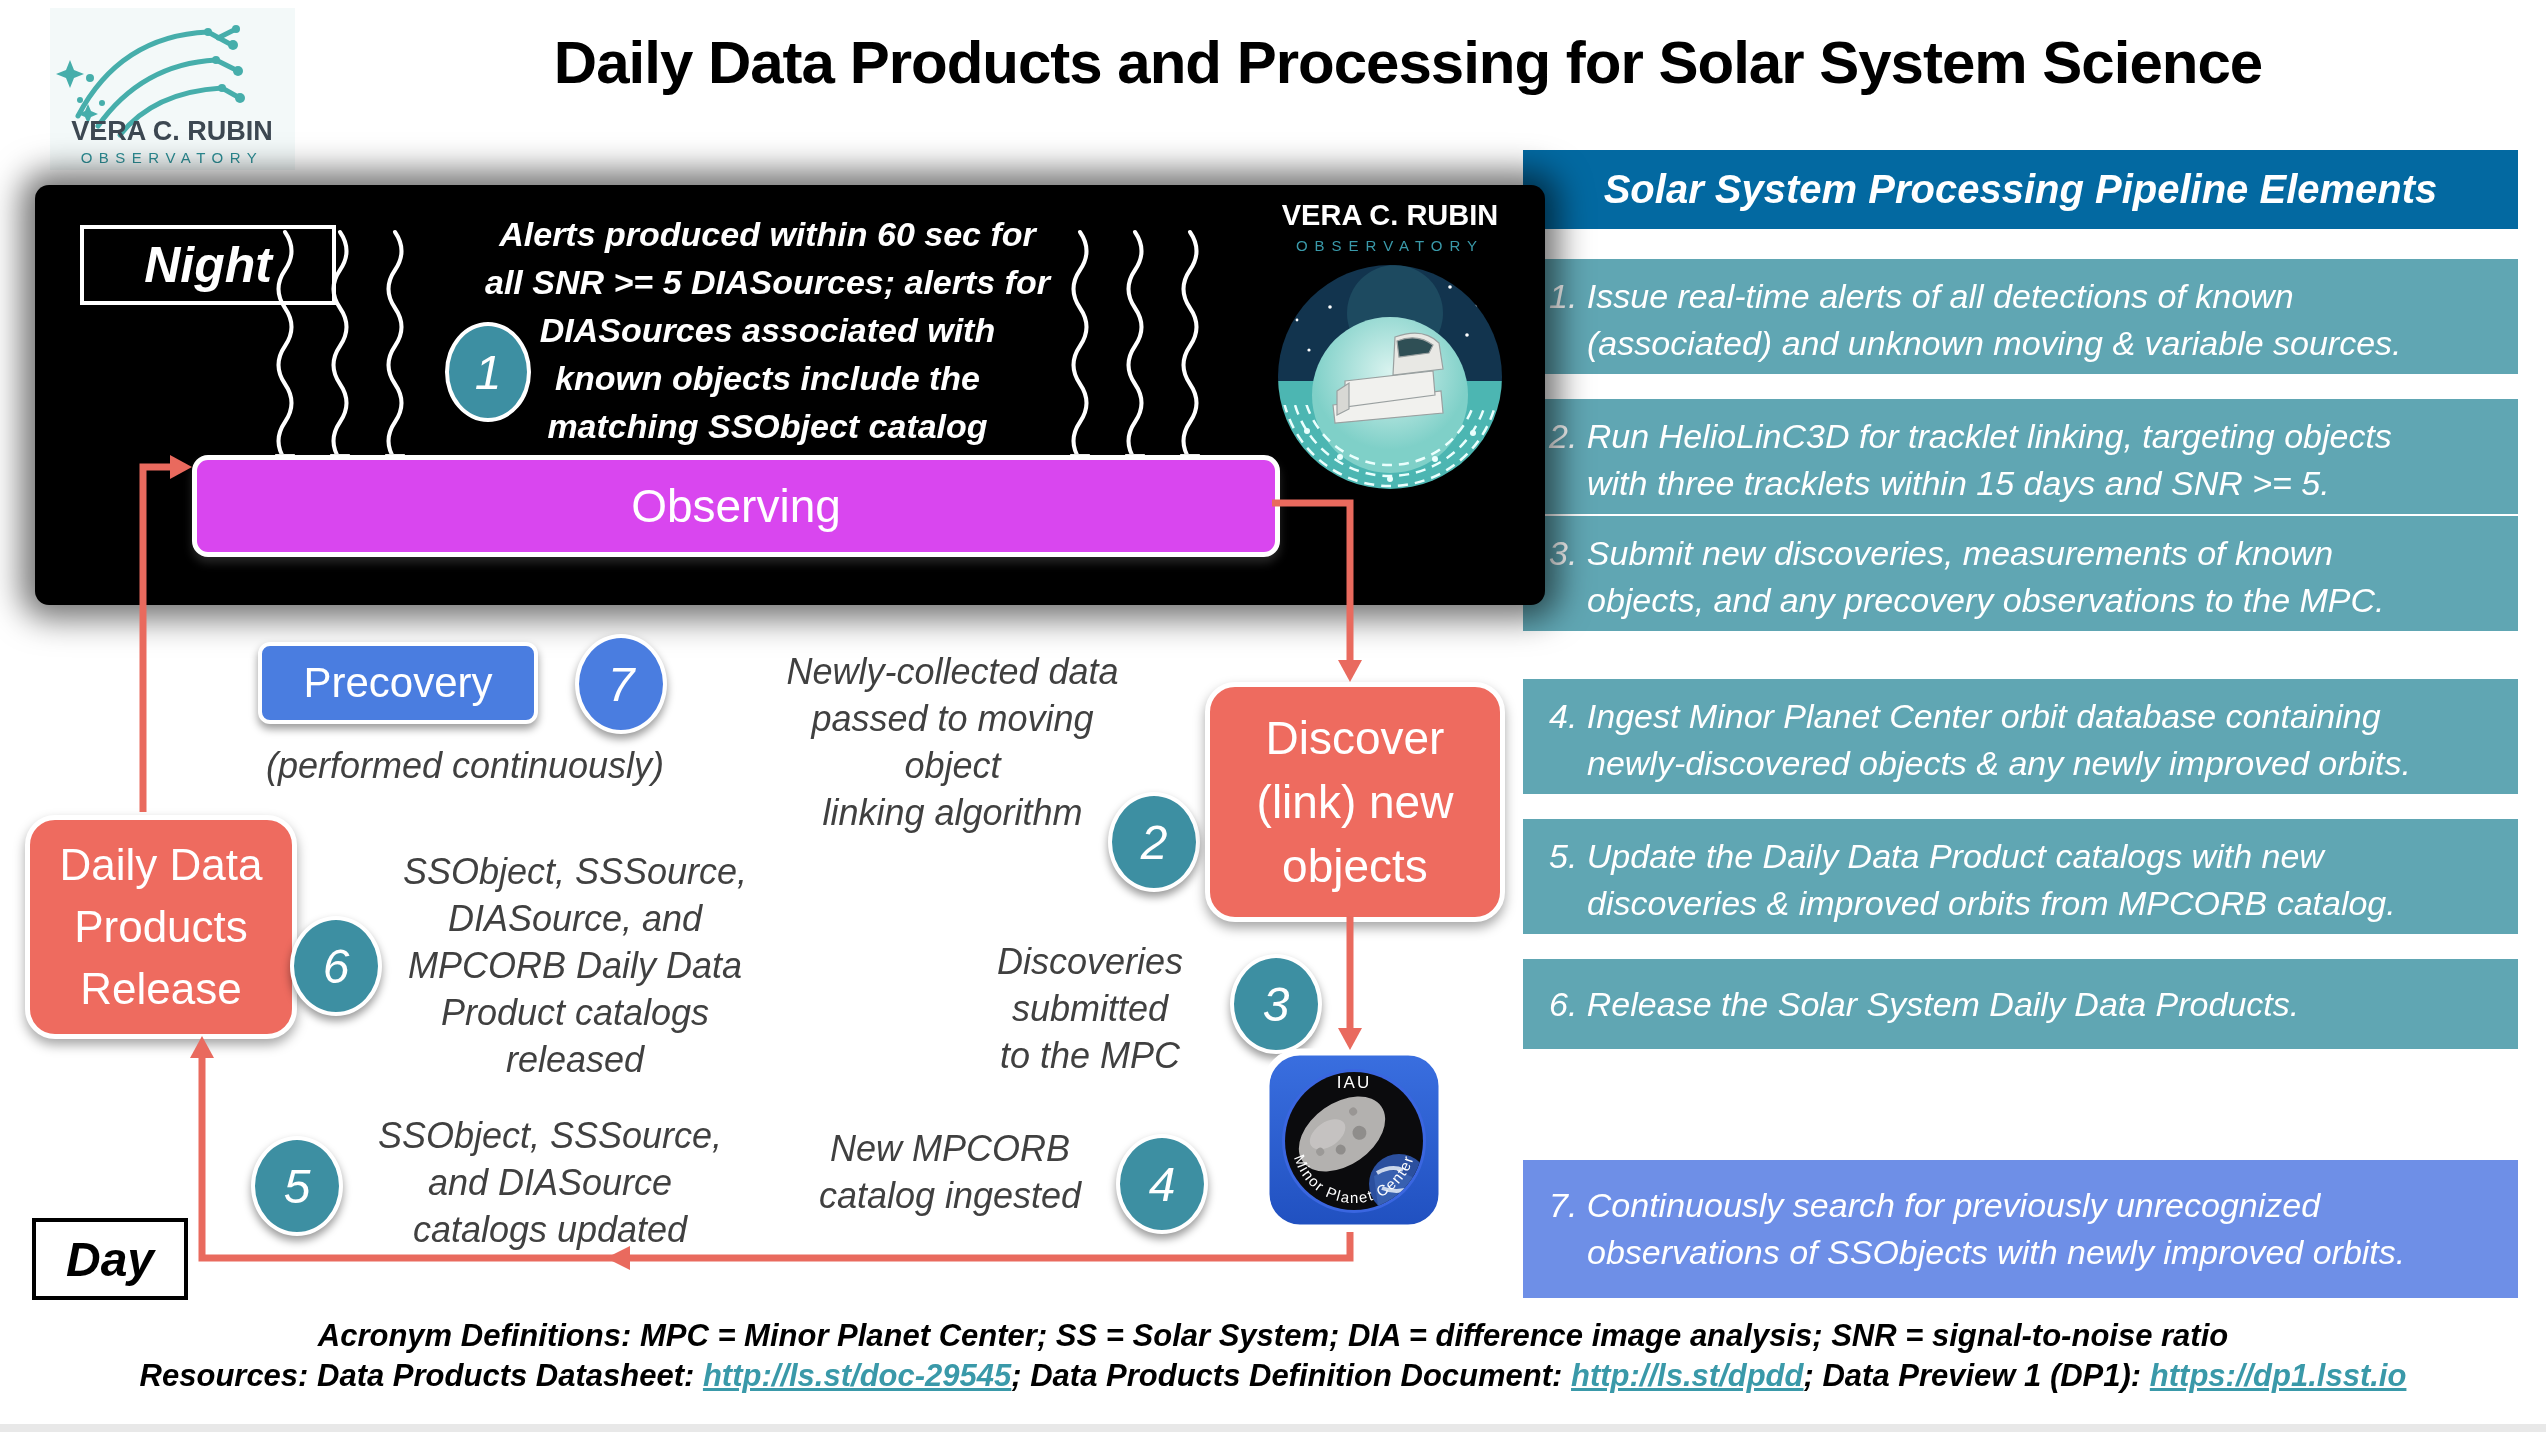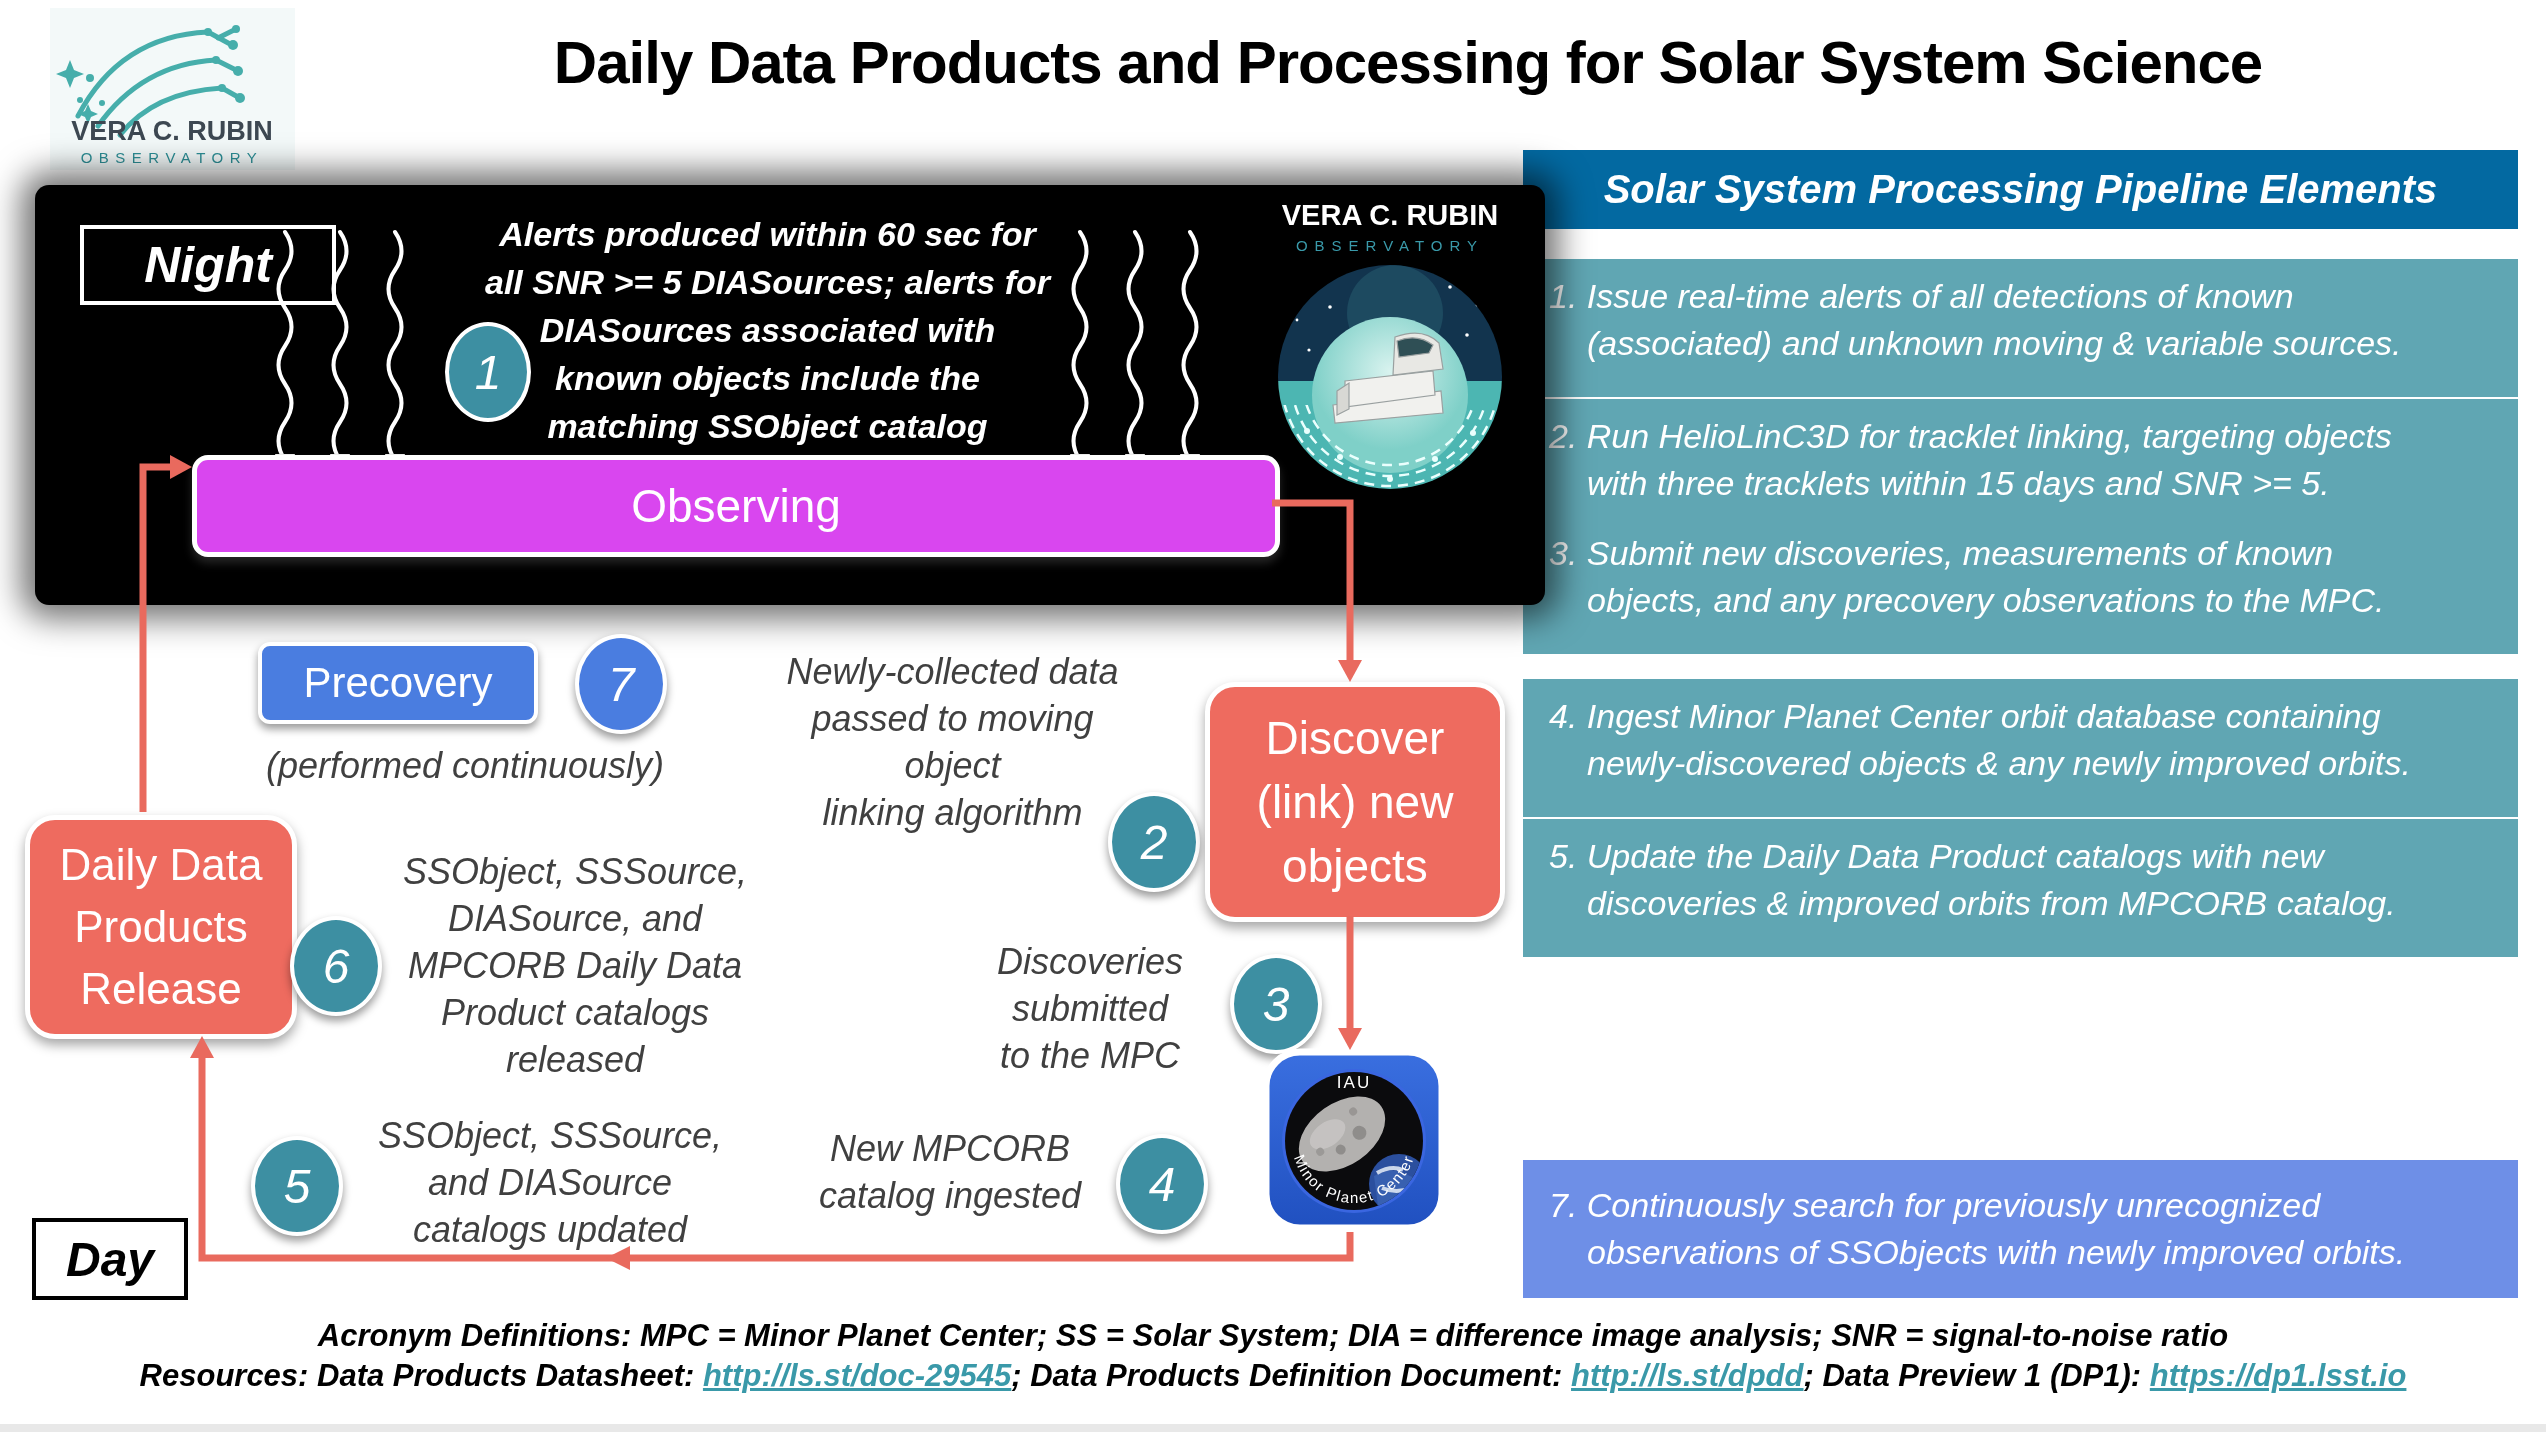--- a/index.html
+++ b/index.html
@@ -47,21 +47,21 @@
              display:flex;align-items:center;justify-content:center;
              font-style:italic;font-weight:700;font-size:48px;color:#000;z-index:2;}
   .mpc-logo{left:1262px;top:1048px;width:184px;height:184px;z-index:2;}
 
   
   .panel-box{left:1523px;width:995px;color:#fff;font-style:italic;}
   .panel-header{top:150px;height:79px;background:#0369a1;display:flex;align-items:center;justify-content:center;
                 font-weight:700;font-size:40px;}
   .panel-item{background:#60a6b3;font-size:34px;line-height:47px;white-space:pre-line;
               padding:14px 18px 0 64px;text-indent:-38px;box-sizing:border-box;}
-  .pi-h{height:138px;}
+  .pi-h{height:115px;}
   .panel-item7{top:1147px;height:138px;background:#6e8fe7;padding-top:22px;margin-top:13px;}
 
   
   .footer-line{left:0;width:2546px;text-align:center;font-style:italic;font-weight:700;font-size:31px;color:#000;}
   .link{color:#3a99a9;text-decoration:underline;cursor:pointer;}
   .bottom-strip{left:0;top:1424px;width:2546px;height:8px;background:#e8e8e8;}
 
   svg{display:block;}
   .connectors{left:0;top:0;z-index:3;pointer-events:none;}
 </style>
@@ -300,20 +300,21 @@
   <div class="abs panel-box panel-item pi-h" style="top:259px;">1. Issue real-time alerts of all detections of known
 (associated) and unknown moving &amp; variable sources.</div>
   <div class="abs panel-box panel-item pi-h" style="top:399px;">2. Run HelioLinC3D for tracklet linking, targeting objects
 with three tracklets within 15 days and SNR &gt;= 5.</div>
   <div class="abs panel-box panel-item pi-h" style="top:516px;">3. Submit new discoveries, measurements of known
 objects, and any precovery observations to the MPC.</div>
   <div class="abs panel-box panel-item pi-h" style="top:679px;">4. Ingest Minor Planet Center orbit database containing
 newly-discovered objects &amp; any newly improved orbits.</div>
   <div class="abs panel-box panel-item pi-h" style="top:819px;">5. Update the Daily Data Product catalogs with new
 discoveries &amp; improved orbits from MPCORB catalog.</div>
+  <div class="abs panel-box panel-item" style="top:959px;height:90px;padding-top:22px;">6. Release the Solar System Daily Data Products.</div>
   <div class="abs panel-box panel-item panel-item7">7. Continuously search for previously unrecognized
 observations of SSObjects with newly improved orbits.</div>
 
   <div class="abs footer-line" style="top:1318px;">Acronym Definitions: MPC = Minor Planet Center; SS = Solar System; DIA = difference image analysis; SNR = signal-to-noise ratio</div>
   <div class="abs footer-line" style="top:1358px;">
     <span>Resources: Data Products Datasheet: </span><span class="link">http://ls.st/doc-29545</span><span>; Data Products Definition Document: </span><span class="link">http://ls.st/dpdd</span><span>; Data Preview 1 (DP1): </span><span class="link">https://dp1.lsst.io</span>
   </div>
 
   <div class="abs bottom-strip"></div>
 

